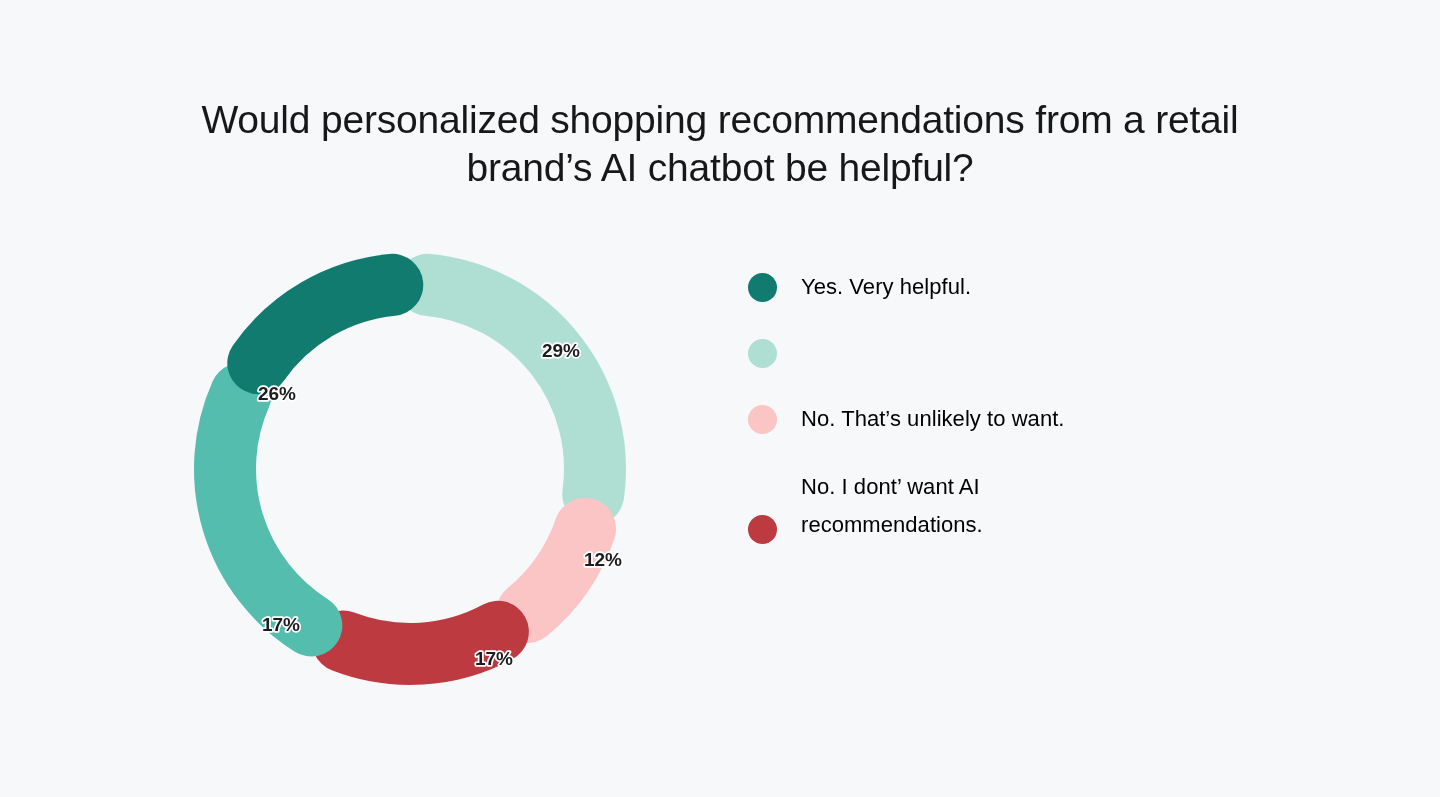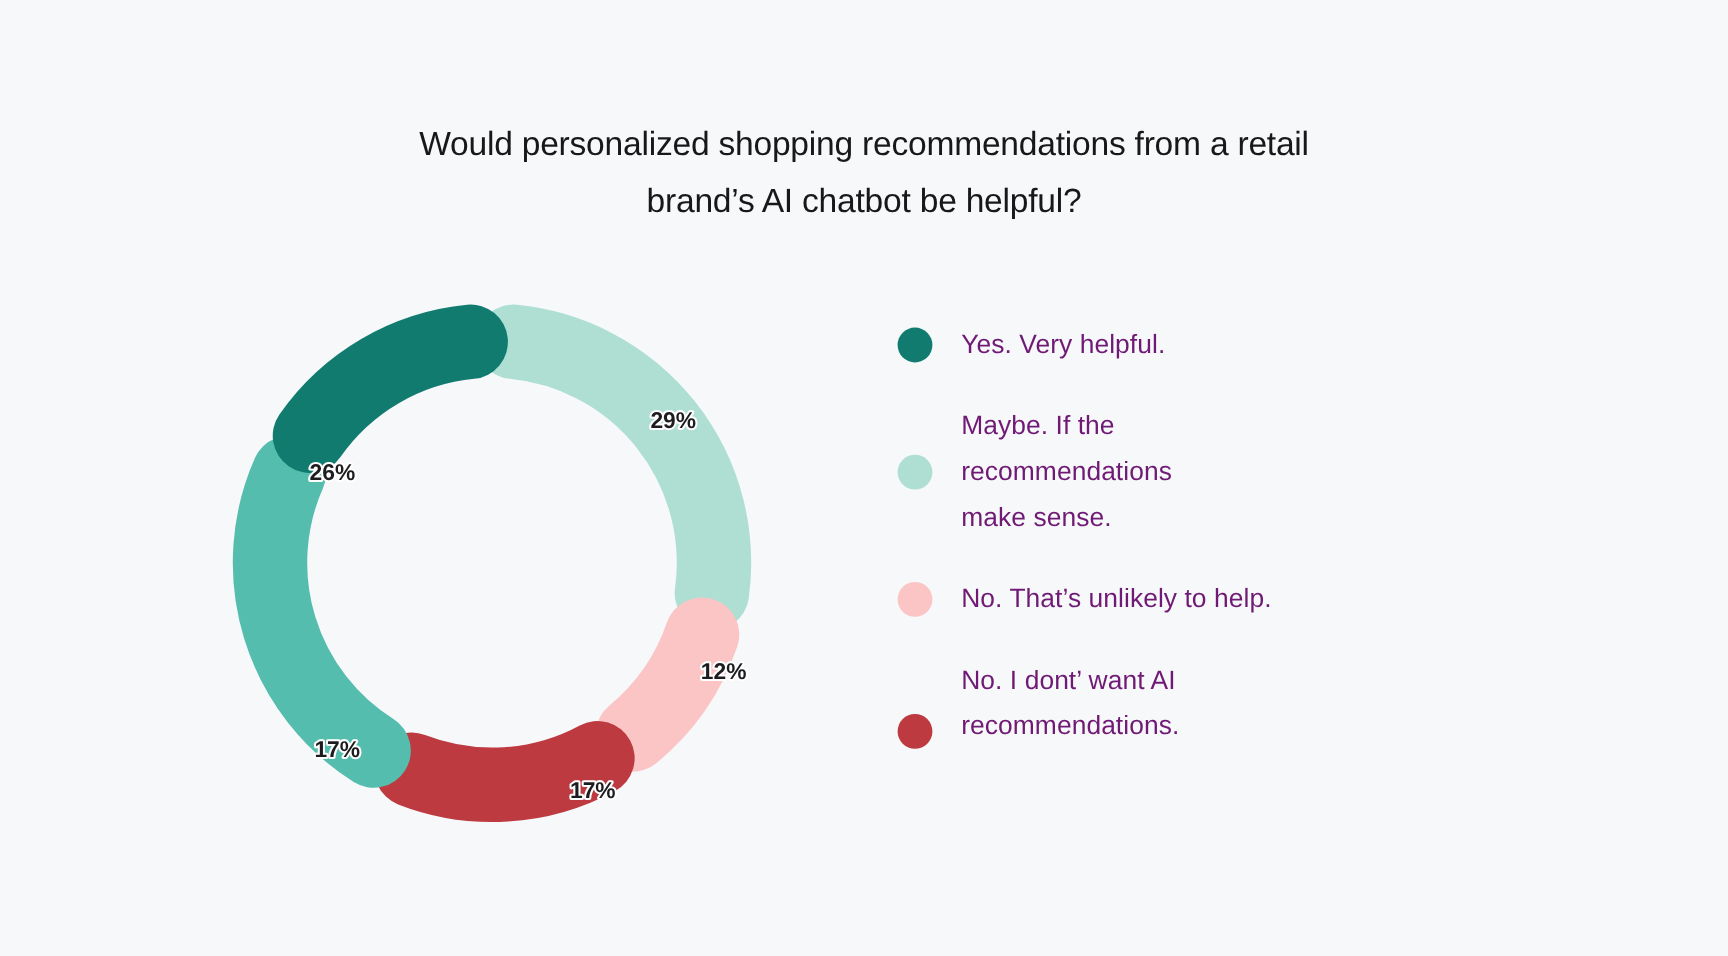--- a/index.html
+++ b/index.html
@@ -28,21 +28,21 @@
     position: absolute;
     left: 0;
     top: 96px;
     width: 1440px;
     text-align: center;
     padding: 0 120px;
   }
 
   .chart-title {
     font-family: "Liberation Sans", sans-serif;
-    font-size: 28px;
+    font-size: 39px;
     line-height: 48px;
     font-weight: 400;
     color: #17181a;
     letter-spacing: -0.2px;
     white-space: pre-line;
   }
 
   
   .chart-wrap {
     position: absolute;
@@ -100,21 +100,21 @@
     height: 29px;
     border-radius: 50%;
     margin-right: 24px;
   }
 
   .legend-label {
     font-family: "Liberation Sans", sans-serif;
     font-size: 22px;
     line-height: 38px;
     font-weight: 400;
-    color: #701a75;
+    color: #000000;
     letter-spacing: 0.05px;
     white-space: pre-line;
   }
 </style>
 </head>
 <body>
 
 <div class="slide">
 
   <div class="title-block">
@@ -141,27 +141,24 @@
     </svg>
   </div>
 
   <div class="legend" id="chart-legend">
       <div class="legend-item">
         <span class="legend-dot" style="background: rgb(18, 123, 112);"></span>
         <span class="legend-label">Yes. Very helpful.</span>
       </div>
       <div class="legend-item">
         <span class="legend-dot" style="background: rgb(174, 223, 210);"></span>
-        <span class="legend-label">Maybe. If the
-recommendations
-make sense.</span>
       </div>
       <div class="legend-item">
         <span class="legend-dot" style="background: rgb(251, 197, 197);"></span>
-        <span class="legend-label">No. That’s unlikely to help.</span>
+        <span class="legend-label">No. That’s unlikely to want.</span>
       </div>
       <div class="legend-item">
         <span class="legend-dot" style="background: rgb(189, 58, 64);"></span>
         <span class="legend-label">No. I dont’ want AI
 recommendations.</span>
       </div>
     </div>
 
 </div>
 

